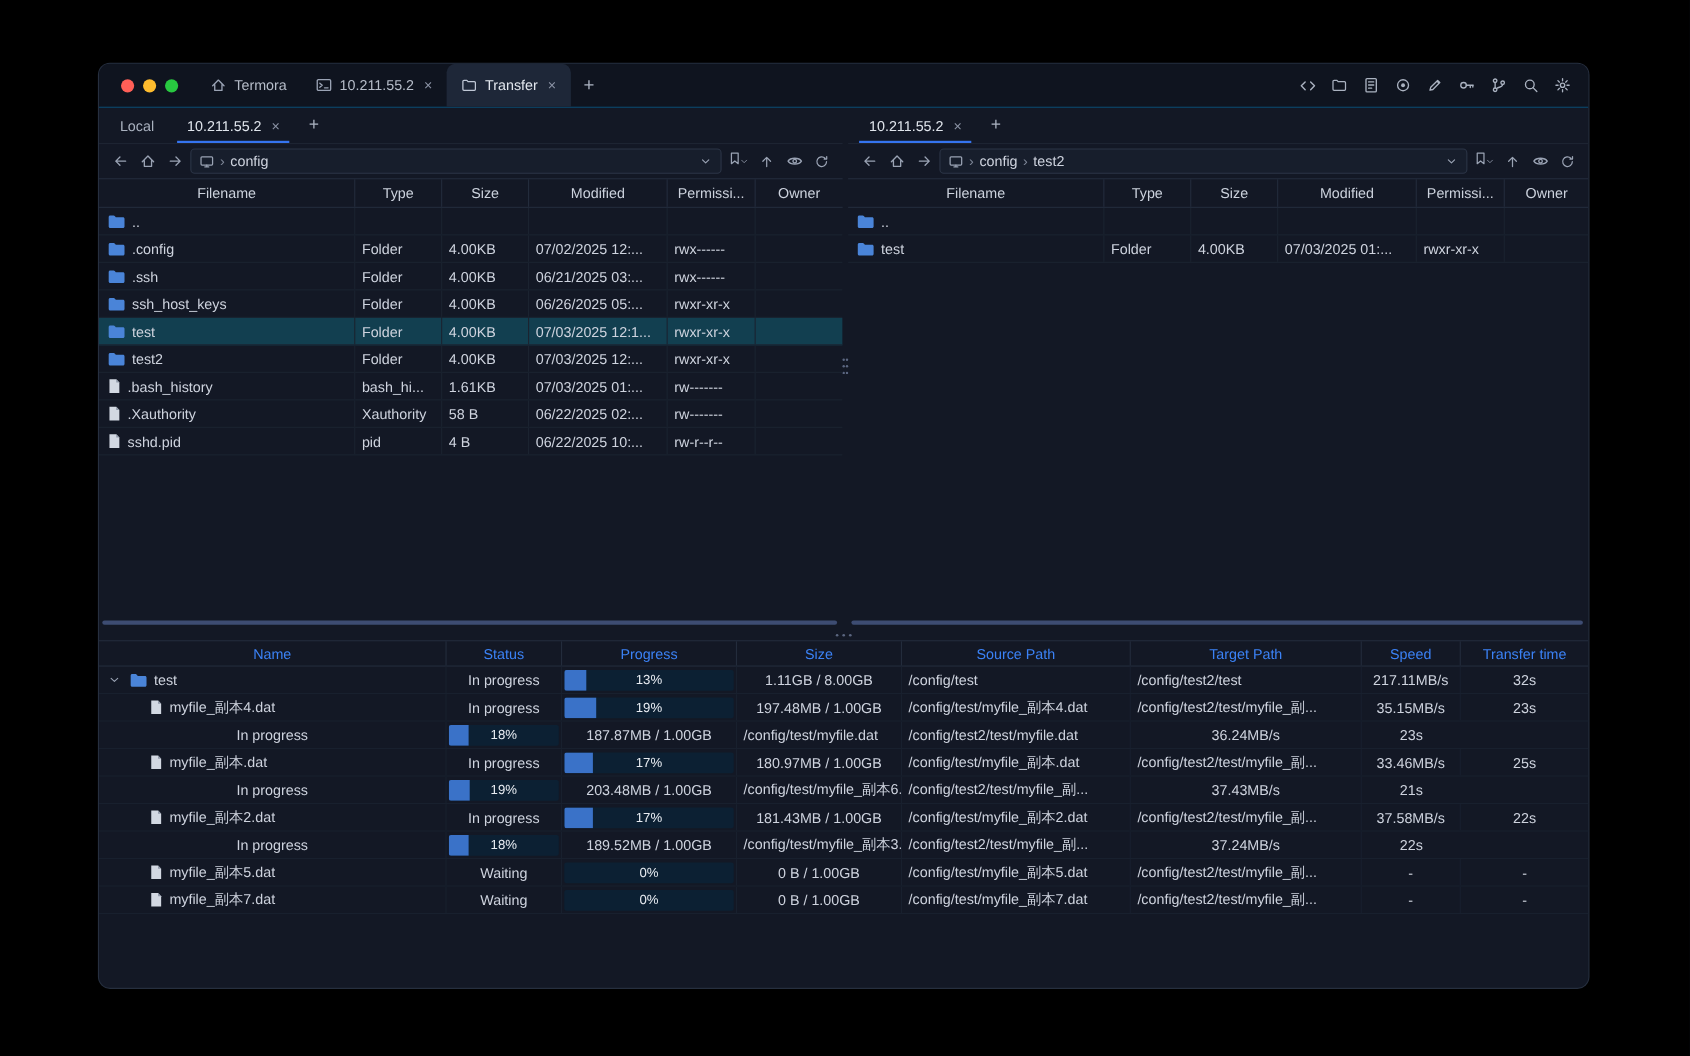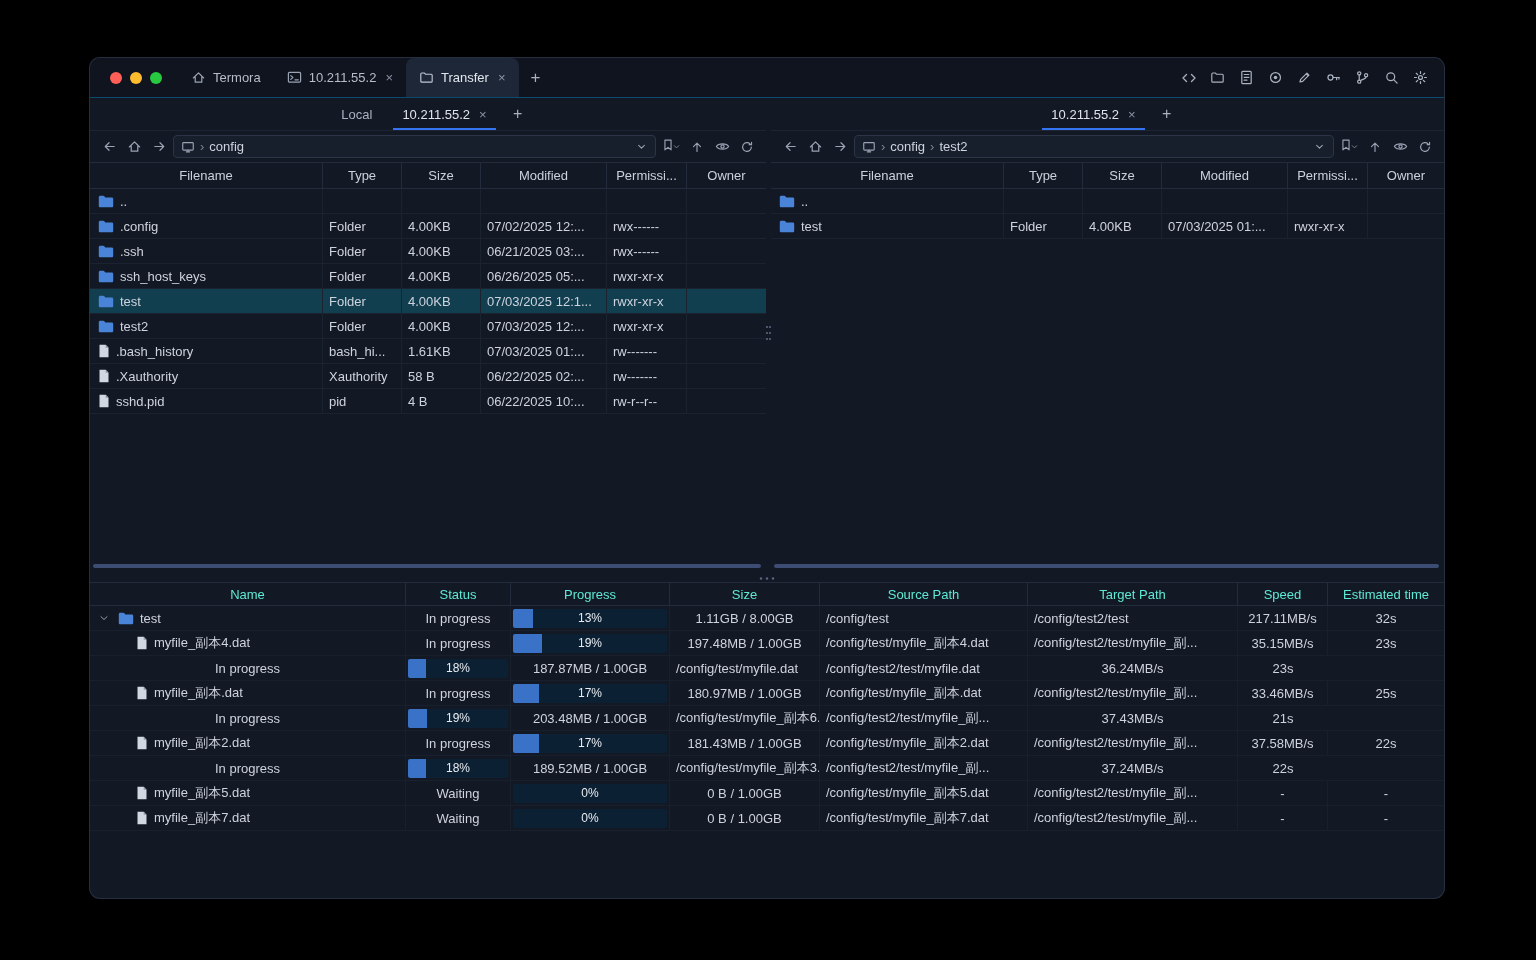--- a/index.html
+++ b/index.html
@@ -26,21 +26,21 @@
   .tbar-icons { display:flex; align-items:center; gap:6px; padding-right:12px; }
   .tbar-icons .ic { width:23px; height:23px; display:flex; align-items:center; justify-content:center; color:#aab2c0; border-radius:4px; }
 
   
   .file-area { height:474px; flex:0 0 474px; display:flex; }
   .fpanel { display:flex; flex-direction:column; position:relative; min-width:0; }
   .fpanel.left { width:676px; flex:0 0 676px; }
   .fpanel.right { flex:1; }
   .vsplit { width:5px; flex:0 0 5px; display:flex; align-items:center; justify-content:center; }
 
-  .ptabs { height:33px; flex:0 0 33px; display:flex; align-items:stretch; border-bottom:1px solid #1d2432; padding-left:4px;justify-content:center; }
+  .ptabs { height:33px; flex:0 0 33px; display:flex; align-items:stretch; border-bottom:1px solid #1d2432; padding-left:4px; }
   .ptab { display:flex; align-items:center; gap:7px; padding:0 15px; font-size:13px; color:#aab2c0; position:relative; }
   .ptab.active { color:#e0e5ec; }
   .ptab.active::after { content:""; position:absolute; left:6px; right:6px; bottom:0; height:2px; background:var(--accent); }
   .ptab-plus { width:32px; display:flex; align-items:center; justify-content:center; color:#aab2c0; font-size:16px; }
 
   .navbar { height:31px; flex:0 0 31px; display:flex; align-items:center; gap:3px; padding:0 8px; }
   .navbtn { min-width:22px; height:22px; display:flex; align-items:center; justify-content:center; color:#9aa3b4; border-radius:4px; }
   .navbtn.wide { gap:0; padding:0 2px; }
   .navbtn .mini { display:flex; margin-left:-3px; }
   .pathbox { flex:1; height:23px; background:#171e2c; border:1px solid #2c3547; border-radius:4px;
@@ -61,21 +61,21 @@
   .frow.selected { background:var(--selrow); }
   .name-cell { gap:6px; padding-left:8px !important; }
   .fic { display:flex; flex:0 0 auto; }
 
   .hscroll { position:absolute; left:3px; right:5px; bottom:4px; height:4px; border-radius:2px; background:#3d4c72; }
 
   
   .tdivider { height:10px; flex:0 0 10px; display:flex; align-items:center; justify-content:center; }
   .transfer { flex:1; display:flex; flex-direction:column; min-height:0; }
   .tgrid { display:grid; grid-template-columns:316px 105px 159px 150px 208px 210px 90px minmax(0,1fr); }
-  .theader { height:24px; flex:0 0 24px; border-top:1px solid #232c3c; border-bottom:1px solid #232c3c; font-size:13px; color:#5eead4; }
+  .theader { height:24px; flex:0 0 24px; border-top:1px solid #232c3c; border-bottom:1px solid #232c3c; font-size:13px; color:#3b82f6; }
   .theader .hcol { display:flex; align-items:center; justify-content:center; border-right:1px solid #232c3c; overflow:hidden; white-space:nowrap; }
   .theader .hcol:last-child { border-right:none; }
   .tbody { flex:1; overflow:hidden; }
   .trow { height:25px; font-size:13px; border-bottom:1px solid #18202e; }
   .trow .cell { display:flex; align-items:center; padding:0 6px; white-space:nowrap; overflow:hidden; border-right:1px solid #18202e; }
   .trow .cell:last-child { border-right:none; }
   .tname { gap:6px; padding-left:8px !important; }
   .tname.ind1 { padding-left:46px !important; }
   .chev { display:flex; color:#9aa3b4; width:14px; flex:0 0 14px; }
   .c-center { justify-content:center; }
@@ -547,21 +547,21 @@
 
   <div class="transfer">
     <div class="theader tgrid" id="t-header">
         <div class="hcol">Name</div>
         <div class="hcol">Status</div>
         <div class="hcol">Progress</div>
         <div class="hcol">Size</div>
         <div class="hcol">Source Path</div>
         <div class="hcol">Target Path</div>
         <div class="hcol">Speed</div>
-        <div class="hcol">Estimated time</div>
+        <div class="hcol">Transfer time</div>
       </div>
     <div class="tbody" id="t-body">
         <div class="trow tgrid">
           <div class="cell tname">
             <span class="chev">
               <svg width="12" height="12" viewBox="0 0 16 16" fill="none" stroke="currentColor" stroke-width="1.3" stroke-linecap="round" stroke-linejoin="round">
                 <path d="M4 6.2 8 10l4-3.8"></path>
               </svg>
             </span>
             <span class="fic">

